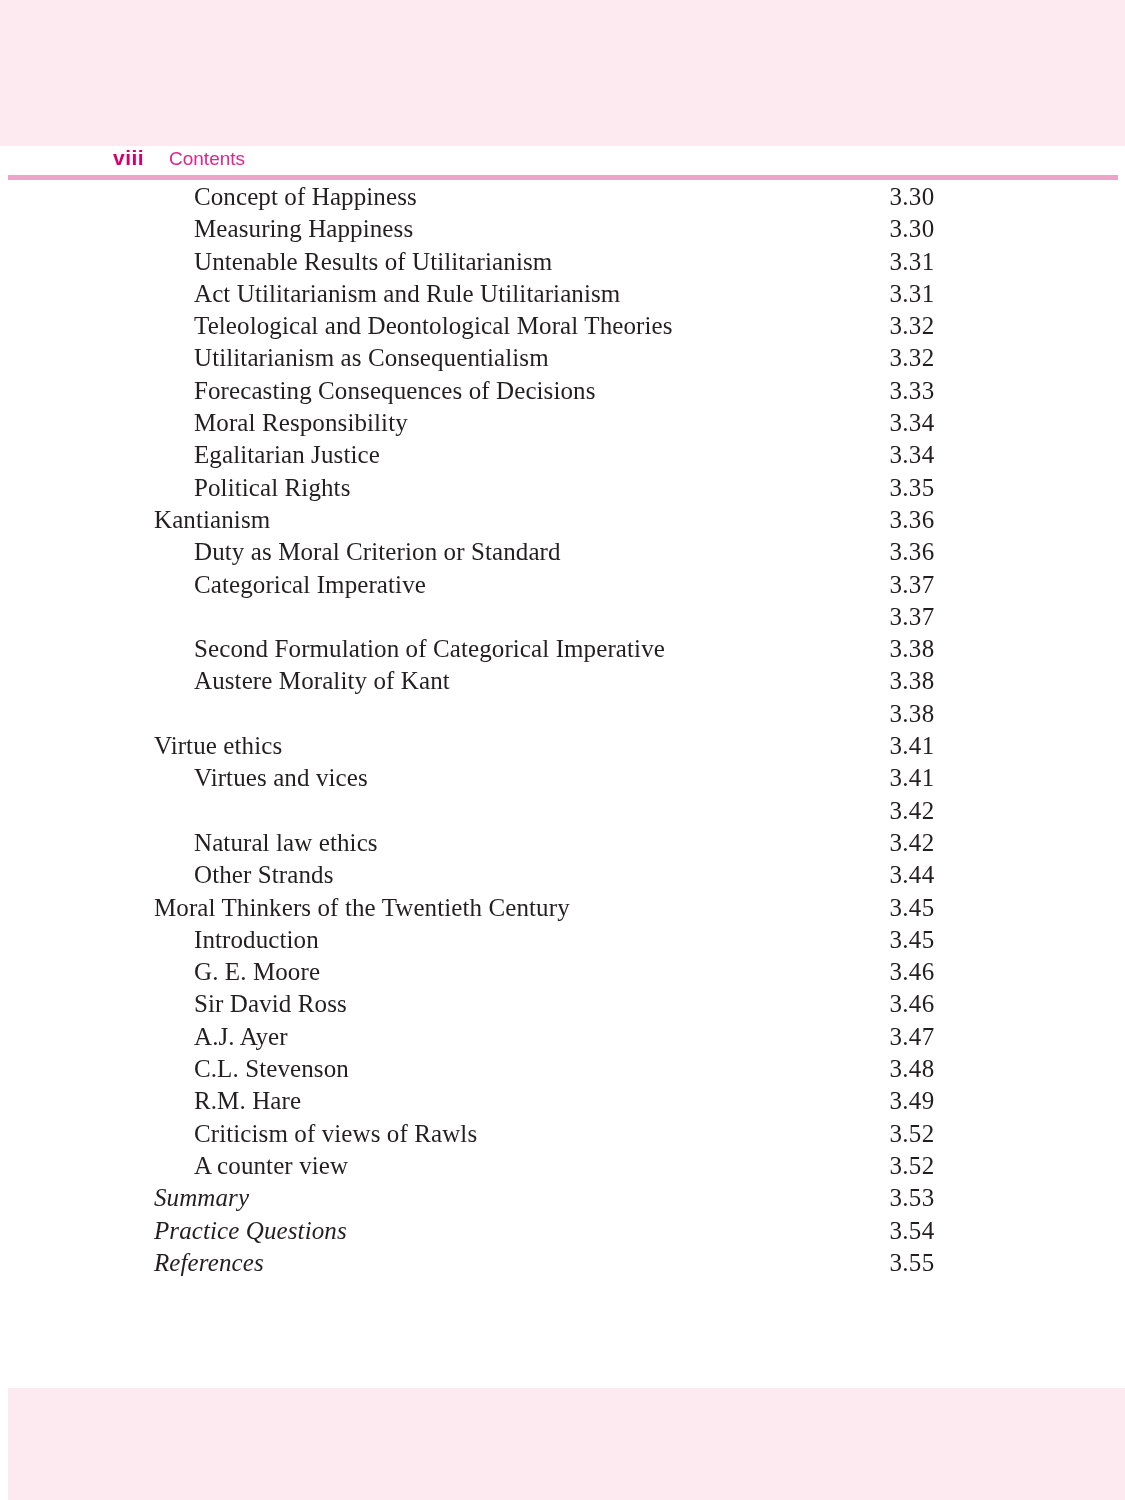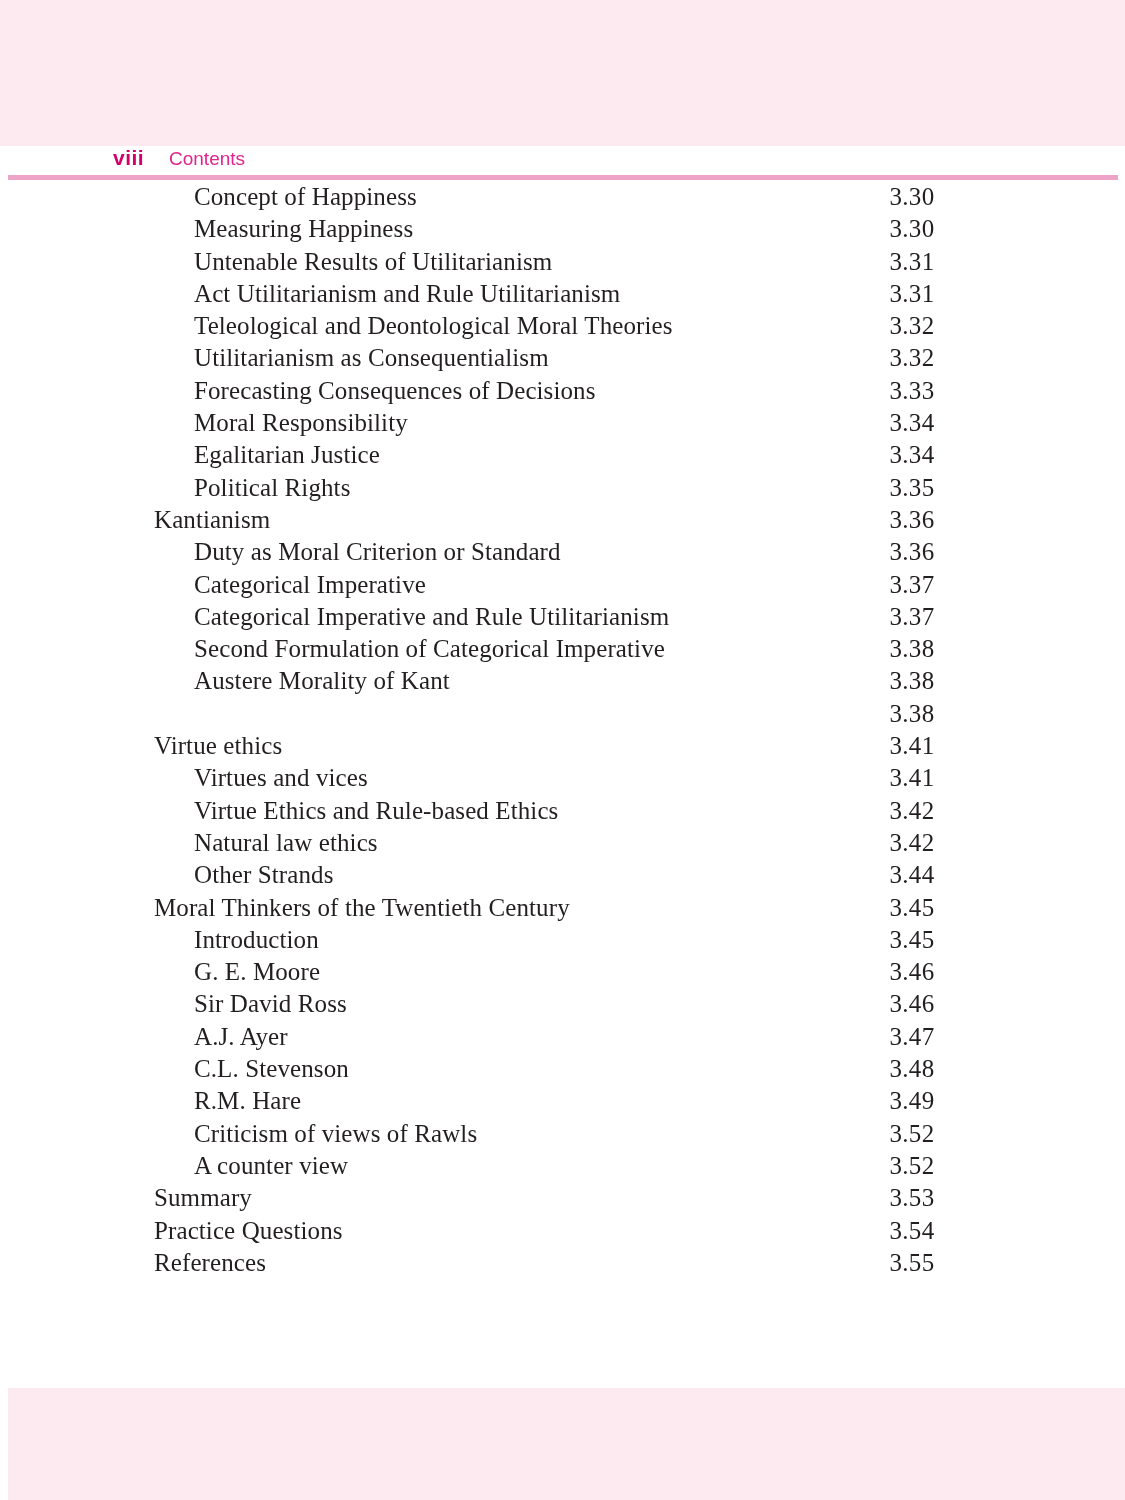--- a/index.html
+++ b/index.html
@@ -98,21 +98,21 @@
     top: 0;
     text-align: center;
     font-size: 25px;
     color: #231f20;
     letter-spacing: 0.3px;
   }
   
   .lvl-1 .toc-title { left: 150px; }
   .lvl-2 .toc-title { left: 190px; }
   
-  .italic .toc-title { }
+  .italic .toc-title { font-style: italic; }
 </style>
 </head>
 <body>
 
 <div class="bleed-band top"></div>
 <div class="bleed-band bottom"></div>
 <div class="gutter-left"></div>
 
 <div class="running-head">
   <span class="rh-folio">viii</span>
@@ -167,21 +167,20 @@
     </div>
     <div class="toc-row lvl-2">
       <span class="toc-title">Duty as Moral Criterion or Standard</span>
       <span class="toc-page">3.36</span>
     </div>
     <div class="toc-row lvl-2">
       <span class="toc-title">Categorical Imperative</span>
       <span class="toc-page">3.37</span>
     </div>
     <div class="toc-row lvl-2">
-      <span class="toc-title">Categorical Imperative and Rule Utilitarianism</span>
       <span class="toc-page">3.37</span>
     </div>
     <div class="toc-row lvl-2">
       <span class="toc-title">Second Formulation of Categorical Imperative</span>
       <span class="toc-page">3.38</span>
     </div>
     <div class="toc-row lvl-2">
       <span class="toc-title">Austere Morality of Kant</span>
       <span class="toc-page">3.38</span>
     </div>
@@ -190,21 +189,20 @@
     </div>
     <div class="toc-row lvl-1">
       <span class="toc-title">Virtue ethics</span>
       <span class="toc-page">3.41</span>
     </div>
     <div class="toc-row lvl-2">
       <span class="toc-title">Virtues and vices</span>
       <span class="toc-page">3.41</span>
     </div>
     <div class="toc-row lvl-2">
-      <span class="toc-title">Virtue Ethics and Rule-based Ethics</span>
       <span class="toc-page">3.42</span>
     </div>
     <div class="toc-row lvl-2">
       <span class="toc-title">Natural law ethics</span>
       <span class="toc-page">3.42</span>
     </div>
     <div class="toc-row lvl-2">
       <span class="toc-title">Other Strands</span>
       <span class="toc-page">3.44</span>
     </div>

